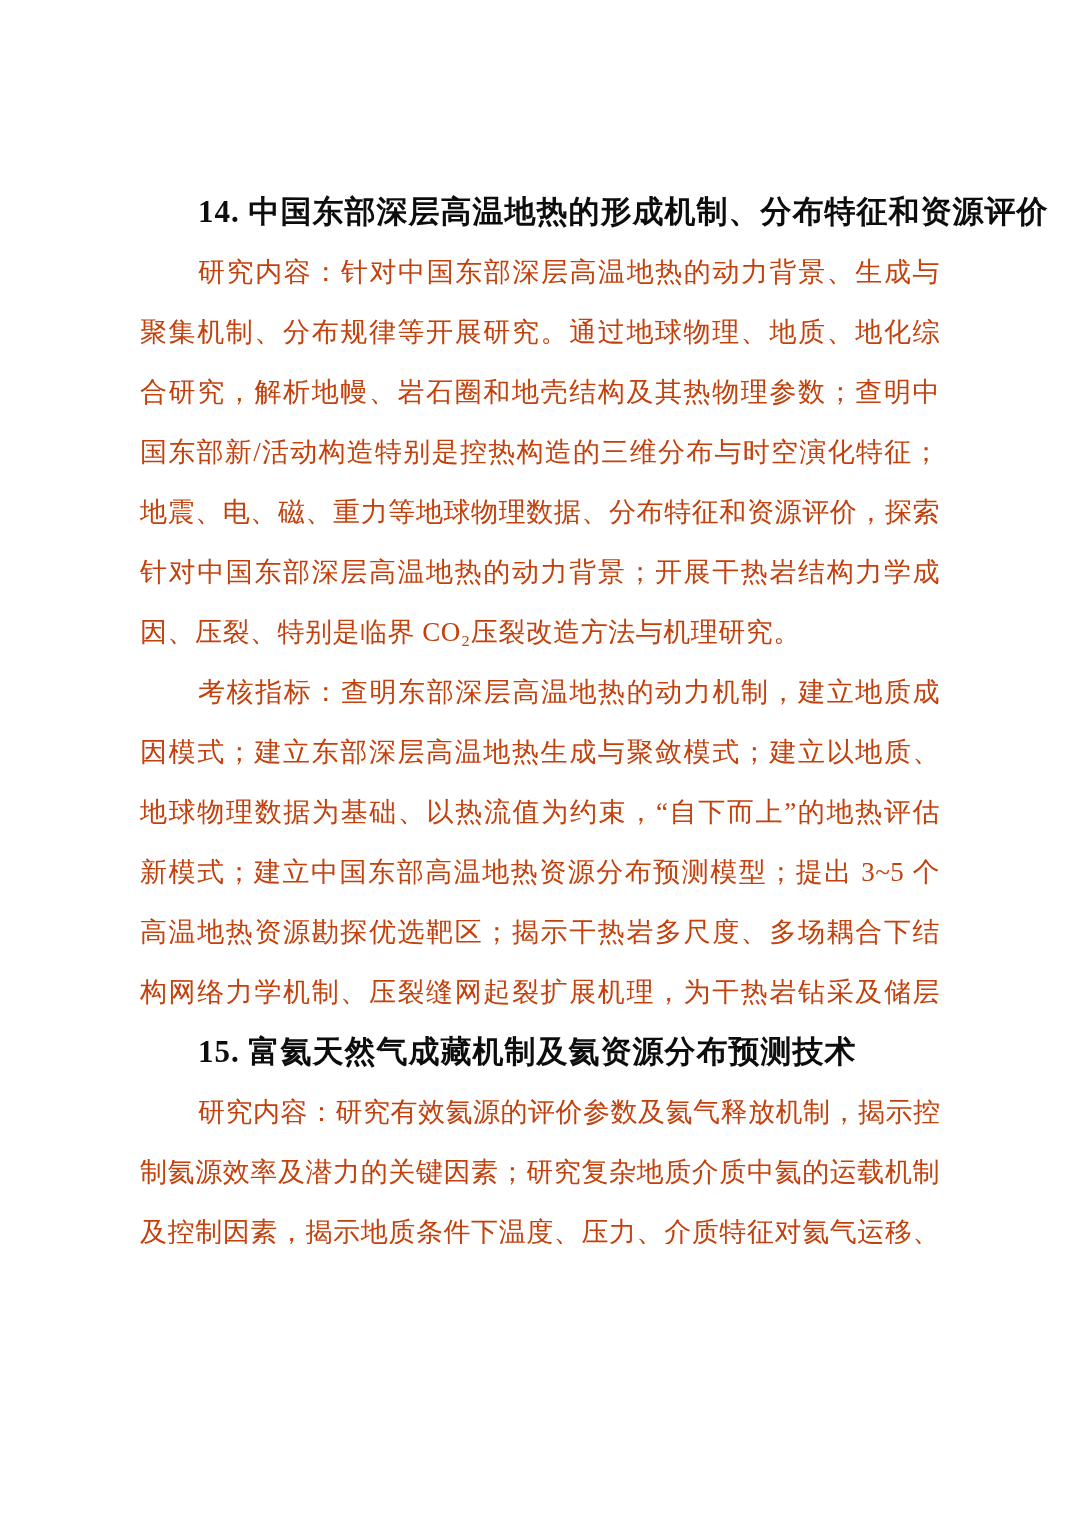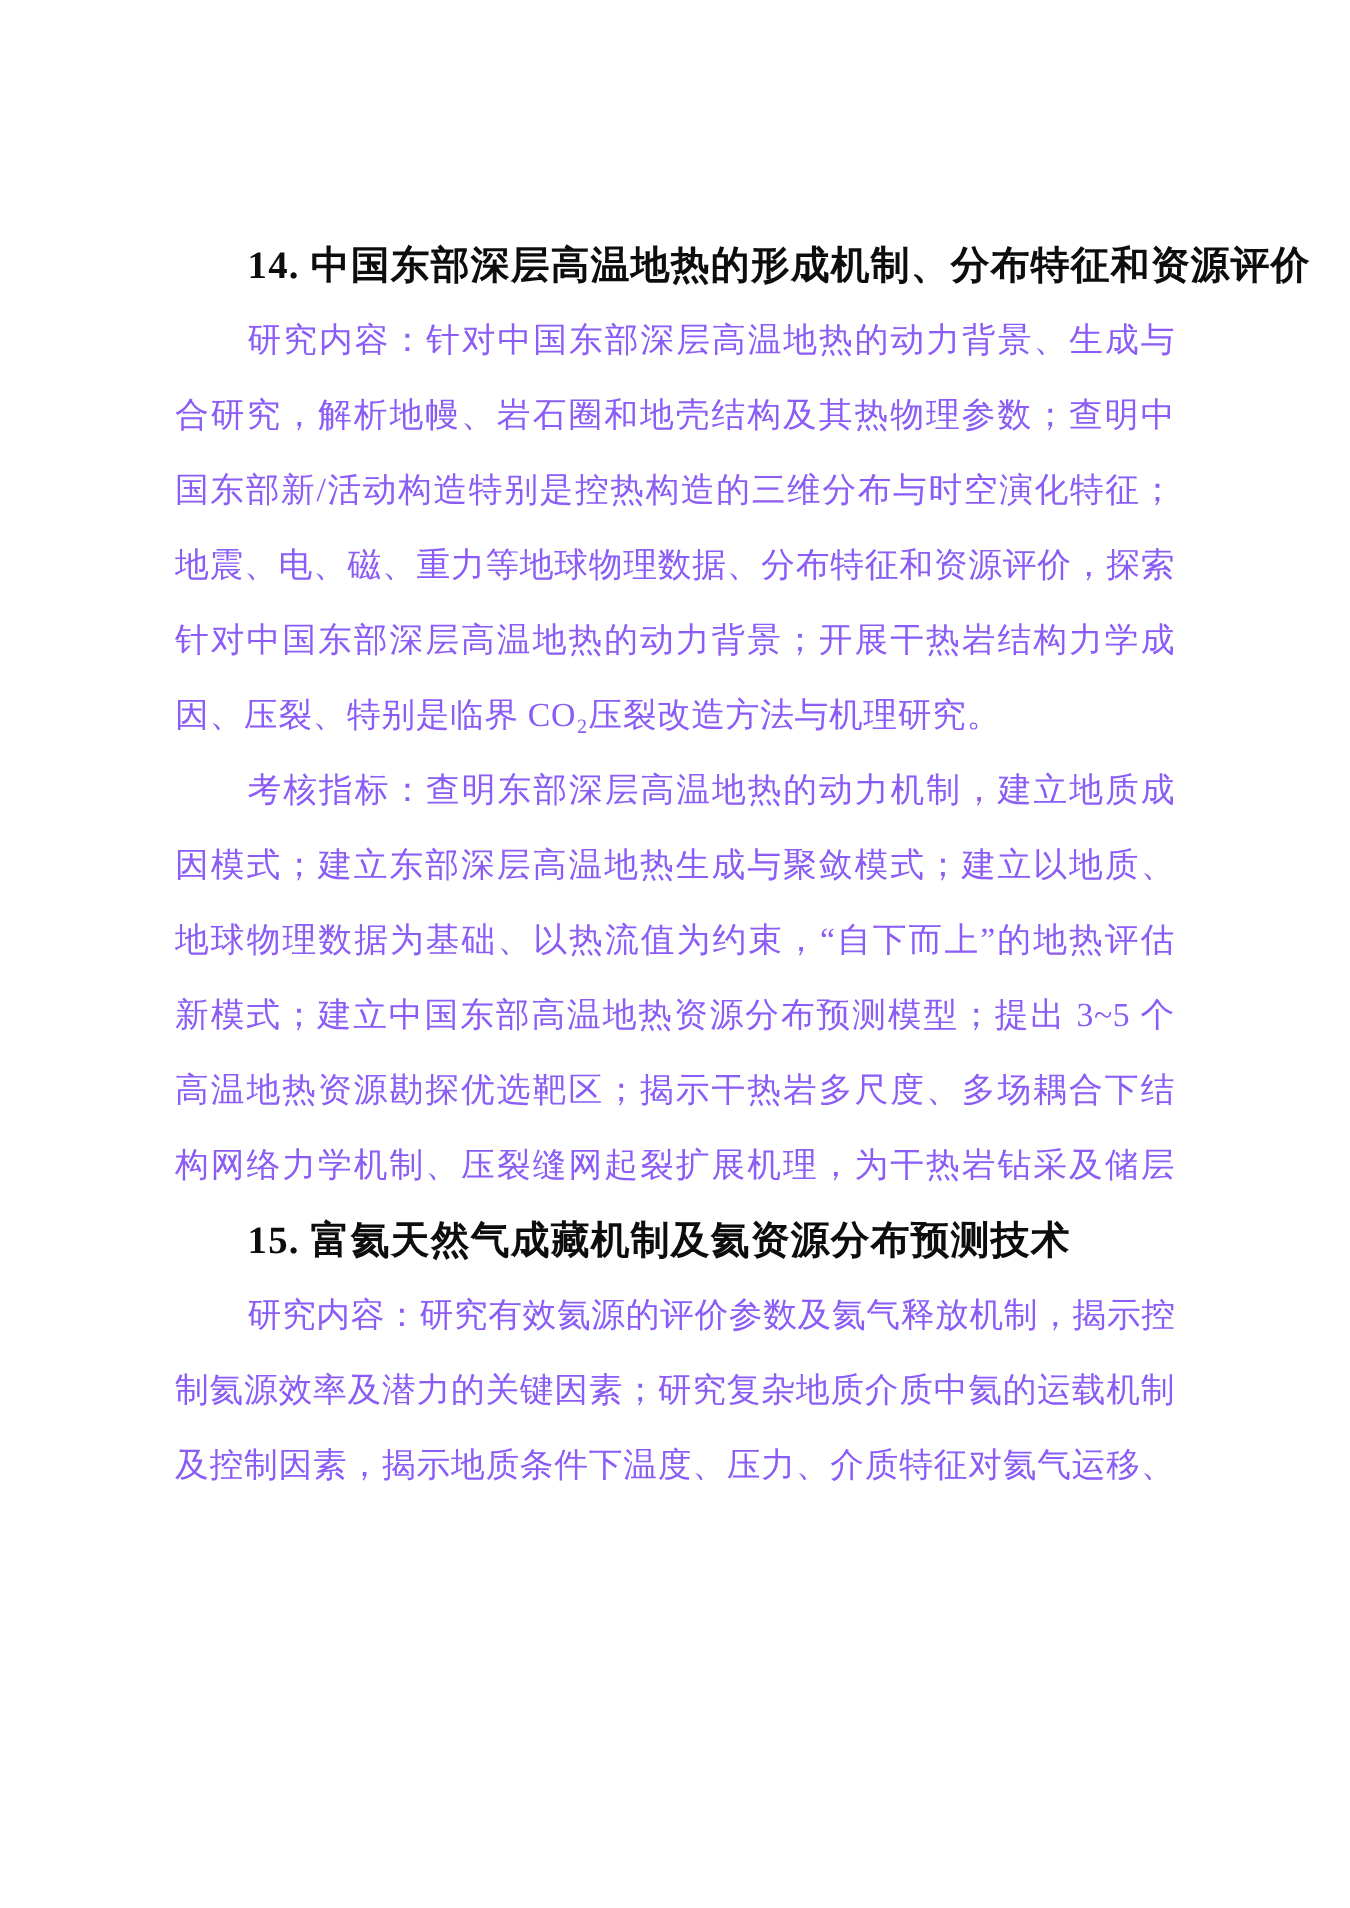--- a/index.html
+++ b/index.html
@@ -20,21 +20,21 @@
     position: absolute;
     left: 140px;
     top: 182px;
     width: 800px;
   }
   .line {
     display: block;
     height: 60px;
     line-height: 60px;
     font-size: 27px;
-    color: #8b5cf6;
+    color: #c2410c;
     text-align: justify;
     text-align-last: justify;
     white-space: nowrap;
     letter-spacing: 0.5px;
   }
   .line.indent {
     padding-left: 58px;
   }
   .line.heading {
     font-weight: 700;
@@ -60,20 +60,21 @@
 </style>
 </head>
 <body>
 
 <div class="page">
   <div class="text-block">
 
     <div class="line heading indent">14. 中国东部深层高温地热的形成机制、分布特征和资源评价</div>
 
     <div class="line indent">研究内容：针对中国东部深层高温地热的动力背景、生成与</div>
+    <div class="line">聚集机制、分布规律等开展研究。通过地球物理、地质、地化综</div>
     <div class="line">合研究，解析地幔、岩石圈和地壳结构及其热物理参数；查明中</div>
     <div class="line">国东部新/活动构造特别是控热构造的三维分布与时空演化特征；</div>
     <div class="line">地震、电、磁、重力等地球物理数据、分布特征和资源评价，探索</div>
     <div class="line">针对中国东部深层高温地热的动力背景；开展干热岩结构力学成</div>
     <div class="line short">因、压裂、特别是临界 CO₂压裂改造方法与机理研究。</div>
     <div class="line indent">考核指标：查明东部深层高温地热的动力机制，建立地质成</div>
     <div class="line">因模式；建立东部深层高温地热生成与聚敛模式；建立以地质、</div>
     <div class="line">地球物理数据为基础、以热流值为约束，“自下而上”的地热评估</div>
     <div class="line">新模式；建立中国东部高温地热资源分布预测模型；提出 3~5 个</div>
     <div class="line">高温地热资源勘探优选靶区；揭示干热岩多尺度、多场耦合下结</div>

